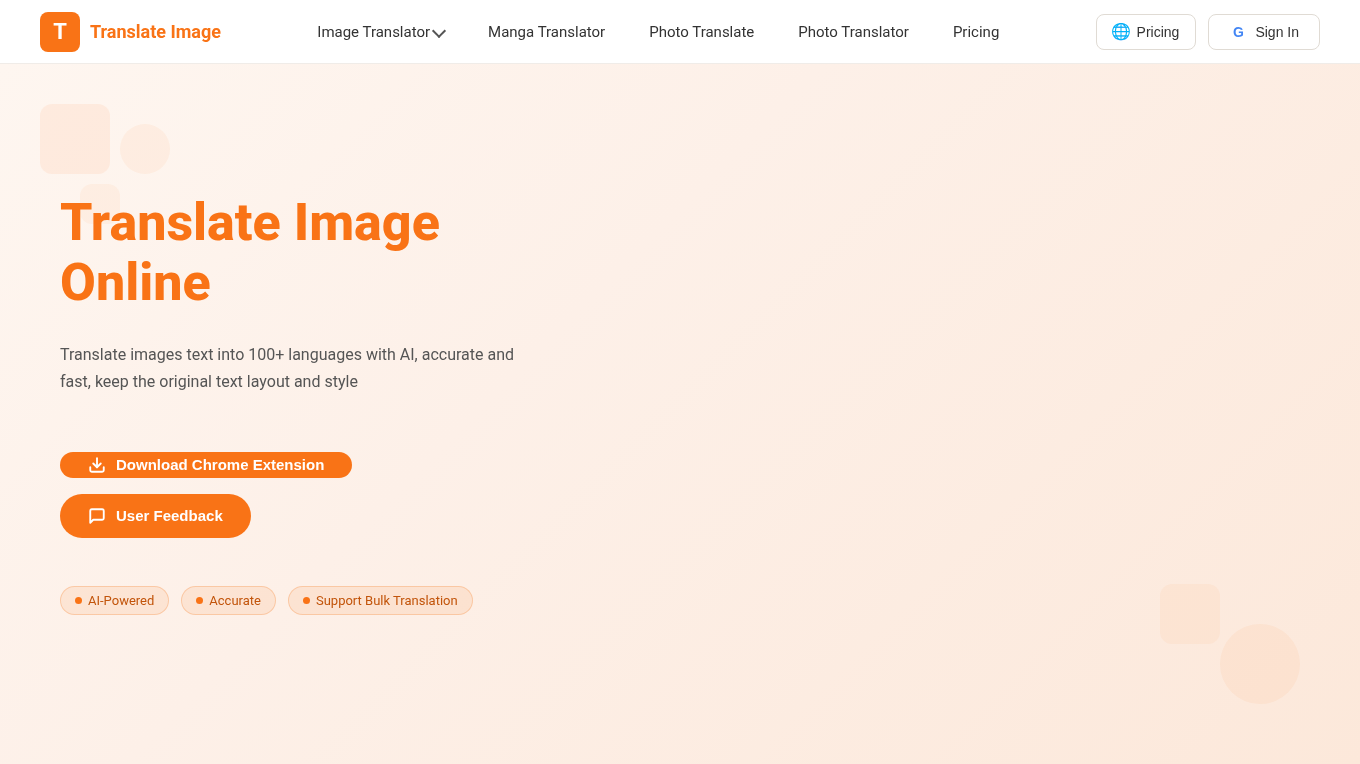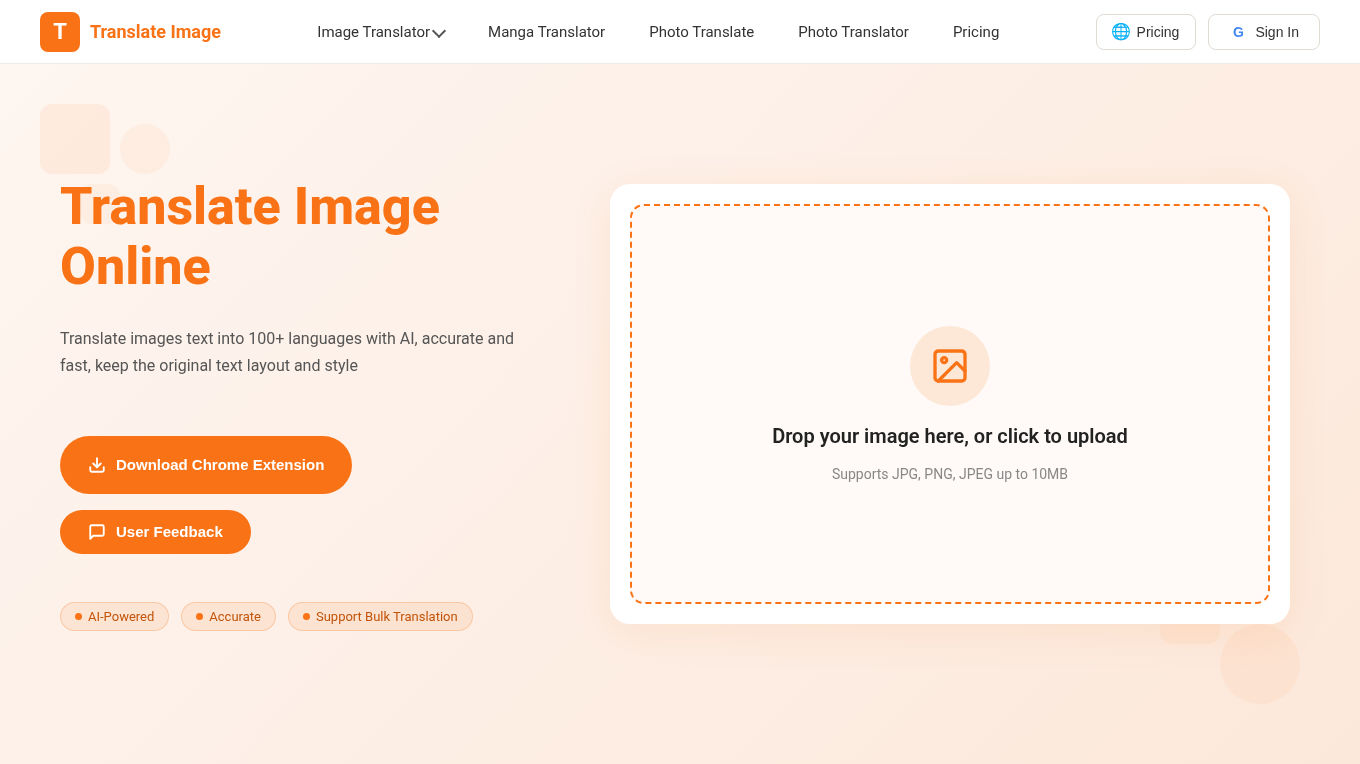--- a/index.html
+++ b/index.html
@@ -150,21 +150,21 @@
       display: flex;
       flex-direction: column;
       gap: 16px;
       align-items: flex-start;
       margin-bottom: 48px;
     }
     .btn-primary {
       display: inline-flex;
       align-items: center;
       gap: 10px;
-      padding: 20px 28px;
+      padding: 4px 28px;
       background: #f97316;
       color: #fff;
       border: none;
       border-radius: 30px;
       font-size: 15px;
       font-weight: 600;
       cursor: pointer;
       text-decoration: none;
     }
     .btn-secondary {
@@ -376,30 +376,15 @@
           <span class="badge-dot"></span>
           <span>Accurate</span>
         </span>
         <span class="badge">
           <span class="badge-dot"></span>
           <span>Support Bulk Translation</span>
         </span>
       </div>
     </div>
 
-    <div class="hero-right">
-      <div class="upload-card">
-        <div class="upload-dropzone">
-          <div class="upload-icon-wrap">
-            <svg class="upload-icon-svg" viewBox="0 0 24 24" fill="none" stroke="#f97316" stroke-width="2" stroke-linecap="round" stroke-linejoin="round">
-              <rect x="3" y="3" width="18" height="18" rx="2" ry="2"></rect>
-              <circle cx="8.5" cy="8.5" r="1.5"></circle>
-              <polyline points="21 15 16 10 5 21"></polyline>
-            </svg>
-          </div>
-          <p class="upload-title">Drop your image here, or click to upload</p>
-          <p class="upload-subtitle">Supports JPG, PNG, JPEG up to 10MB</p>
-        </div>
-      </div>
-    </div>
 
   </div>
 </section>
 
 </body></html>

